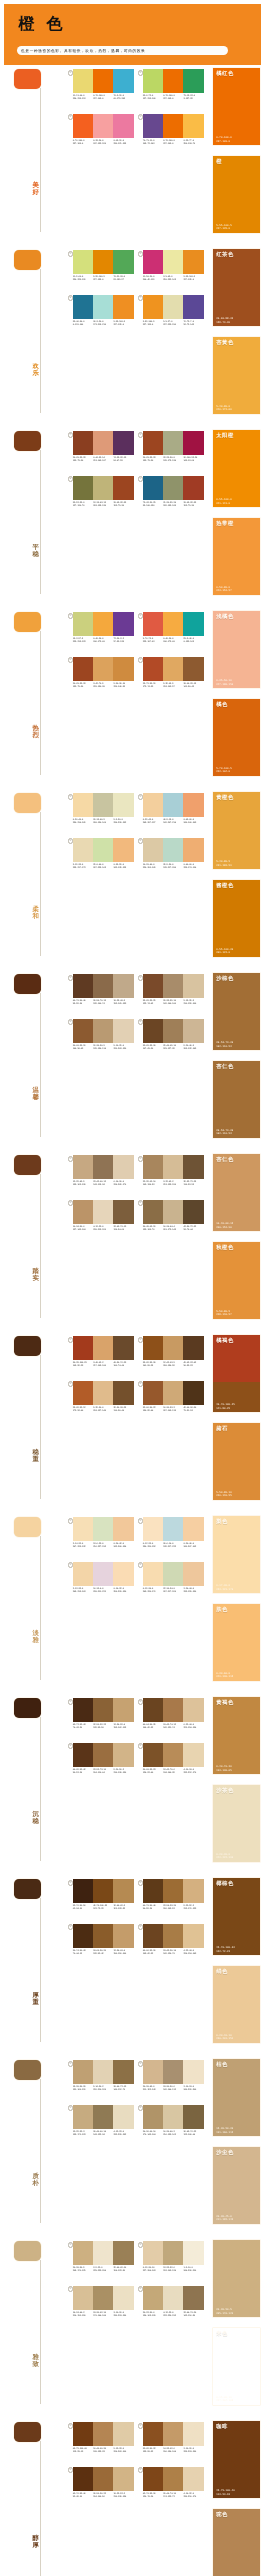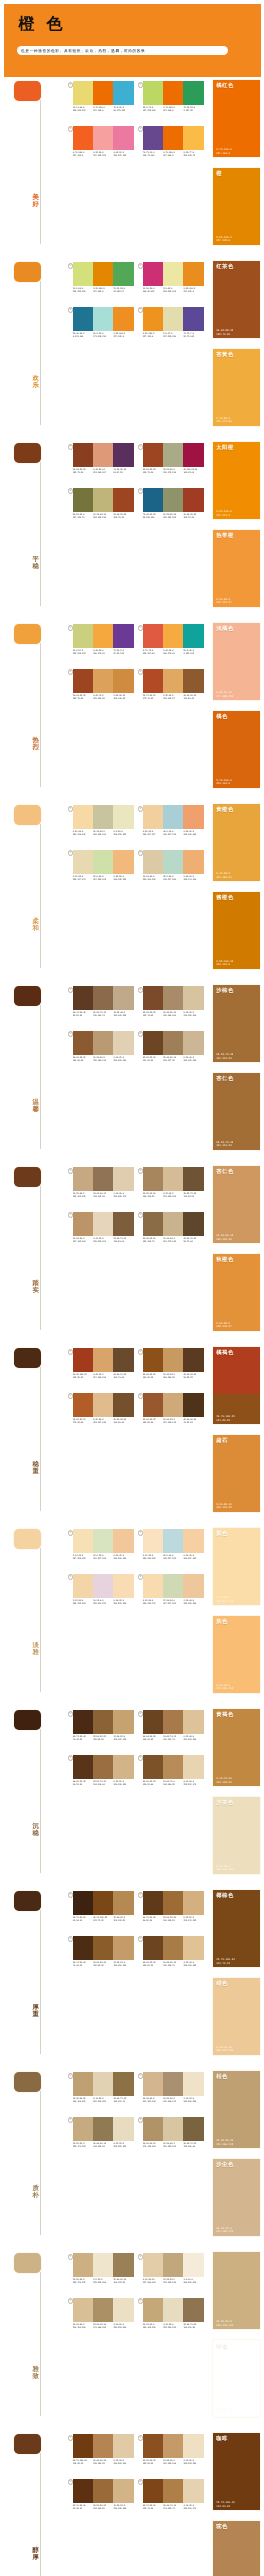--- a/index.html
+++ b/index.html
@@ -1,20 +1,20 @@
 <!DOCTYPE html>
 <html style="font-size:8.5px"><head>
 <meta charset="utf-8">
 <style>
   html,body{margin:0;padding:0;background:#ffffff;}
   body{width:265px;font-family:"Liberation Sans","DejaVu Sans",sans-serif;-webkit-font-smoothing:none;}
   #page{width:265px;position:relative;background:#fff;}
 
   
-  .hero{margin:4.2px 4.2px 0 4.2px;background:#f2871e;height:73px;position:relative;}
+  .hero{margin:4.2px 4.2px 0 4.2px;background:#f2871e;height:61px;position:relative;}
   .hero-title{position:absolute;left:14.3px;top:11.6px;font-size:16px;font-weight:bold;color:#111;
               letter-spacing:3.2px;font-family:"DejaVu Sans",sans-serif;line-height:1;}
   .hero-pill{position:absolute;left:12.7px;top:42px;right:33px;height:9px;background:#fdfdfb;
              border-radius:4.8px;display:flex;align-items:center;}
   .hero-pill span{font-size:3.7px;color:#1a1a1a;padding-left:4.2px;letter-spacing:0.6px;white-space:nowrap;
                   font-family:"DejaVu Sans",sans-serif;}
 
   
   .section{position:relative;width:265px;display:flex;}
   .sec-left{width:67px;position:relative;flex:0 0 67px;}

